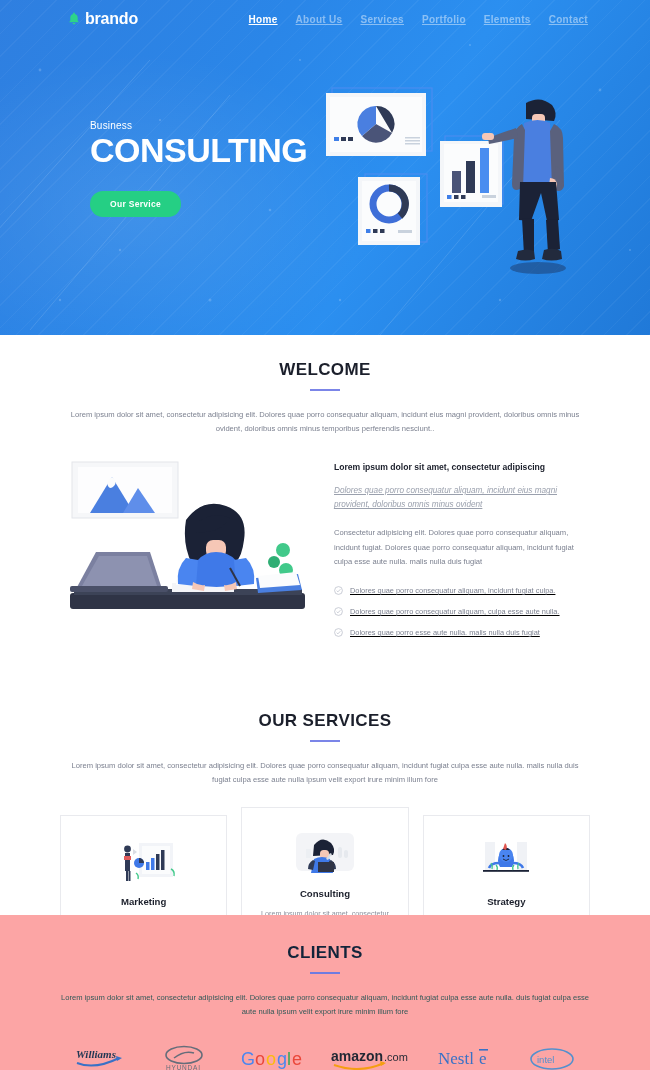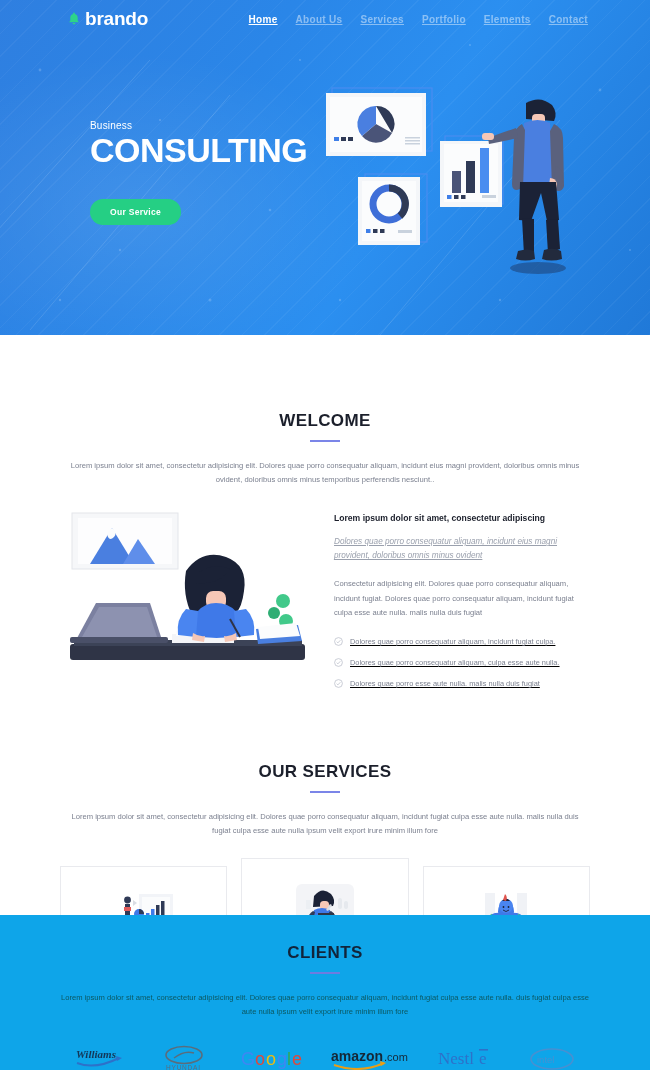--- a/index.html
+++ b/index.html
@@ -37,21 +37,21 @@
 
   
   .navbar {
     position: relative; z-index: 5;
     display: flex; align-items: center;
     height: 38px; padding: 0 62px 0 68px;
   }
   .brand { display: flex; align-items: center; gap: 5px; }
   .brand-mark { width: 12px; height: 14px; display: block; }
   .brand-text {
-    color: #fff; font-size: 19px; font-weight: bold; letter-spacing: -0.2px;
+    color: #fff; font-size: 16px; font-weight: bold; letter-spacing: -0.2px;
   }
   .nav-menu {
     margin-left: auto; display: flex; align-items: center; gap: 18px;
   }
   .nav-item {
     font-size: 10px; font-weight: bold; letter-spacing: 0.3px;
     color: rgba(255,255,255,0.45); white-space: nowrap; cursor: pointer; text-decoration: underline;
   }
   .nav-item.active { color: #ffffff; }
 
@@ -59,21 +59,21 @@
   .hero-copy { position: absolute; left: 90px; top: 120px; z-index: 4; }
   .hero-eyebrow {
     color: #ffffff; font-size: 10px; font-weight: normal;
     letter-spacing: 0.2px; margin-bottom: 2px;
   }
   .hero-title {
     color: #ffffff; font-size: 34px; font-weight: bold;
     letter-spacing: -0.5px; line-height: 1.05;
   }
   .hero-btn {
-    display: inline-block; margin-top: 30px;
+    display: inline-block; margin-top: 22px;
     background: #25cf84; color: #ffffff;
     font-size: 8.5px; font-weight: bold; letter-spacing: 0.3px;
     padding: 8px 20px; border-radius: 20px; border: none; cursor: pointer;
   }
   .hero-art { position: absolute; left: 310px; top: 78px; z-index: 3; }
 
   
   .section { padding: 0 60px; }
   .sec-title {
     text-align: center; font-size: 17px; font-weight: bold;
@@ -82,21 +82,21 @@
   .sec-divider {
     width: 30px; height: 2px; background: #7b85e8;
     margin: 9px auto 0;
   }
   .sec-lead {
     margin: 17px auto 0; max-width: 520px; text-align: center;
     font-size: 7.6px; line-height: 1.85; color: #7c8190;
   }
 
   
-  .welcome { padding-top: 76px; }
+  .welcome { padding-top: 25px; }
   .welcome-cols {
     display: flex; gap: 12px; margin-top: 22px; align-items: flex-start;
   }
   .welcome-art { width: 262px; flex: none; }
   .welcome-text { flex: 1; padding-top: 4px; }
   .wt-heading {
     font-size: 8.6px; font-weight: bold; color: #1b1f2b; margin-bottom: 12px;
   }
   .wt-italic {
     font-size: 8.2px; line-height: 1.75; color: #9aa0ad;
@@ -125,21 +125,21 @@
   .card-art { height: 56px; display: flex; align-items: center; justify-content: center; }
   .card-title {
     font-size: 9.6px; font-weight: bold; color: #1b1f2b;
     margin: 6px 0 8px;
   }
   .card-body { font-size: 7.2px; line-height: 1.85; color: #8b909c; }
 
   
   .clients {
     position: absolute; left: 0; right: 0; top: 915px; bottom: 0;
-    background: #0ea5e9; padding: 28px 60px 0;
+    background: #fca5a5; padding: 28px 60px 0;
   }
   .clients .sec-title { color: #12243a; }
   .clients .sec-divider { background: #6f7ce0; }
   .clients .sec-lead { color: #0b4a49; opacity: 0.85; max-width: 530px; }
   .logos {
     display: flex; align-items: center; justify-content: space-between;
     margin-top: 26px; padding: 0 14px;
   }
   .logo { flex: none; opacity: 0.95; }
 </style>

